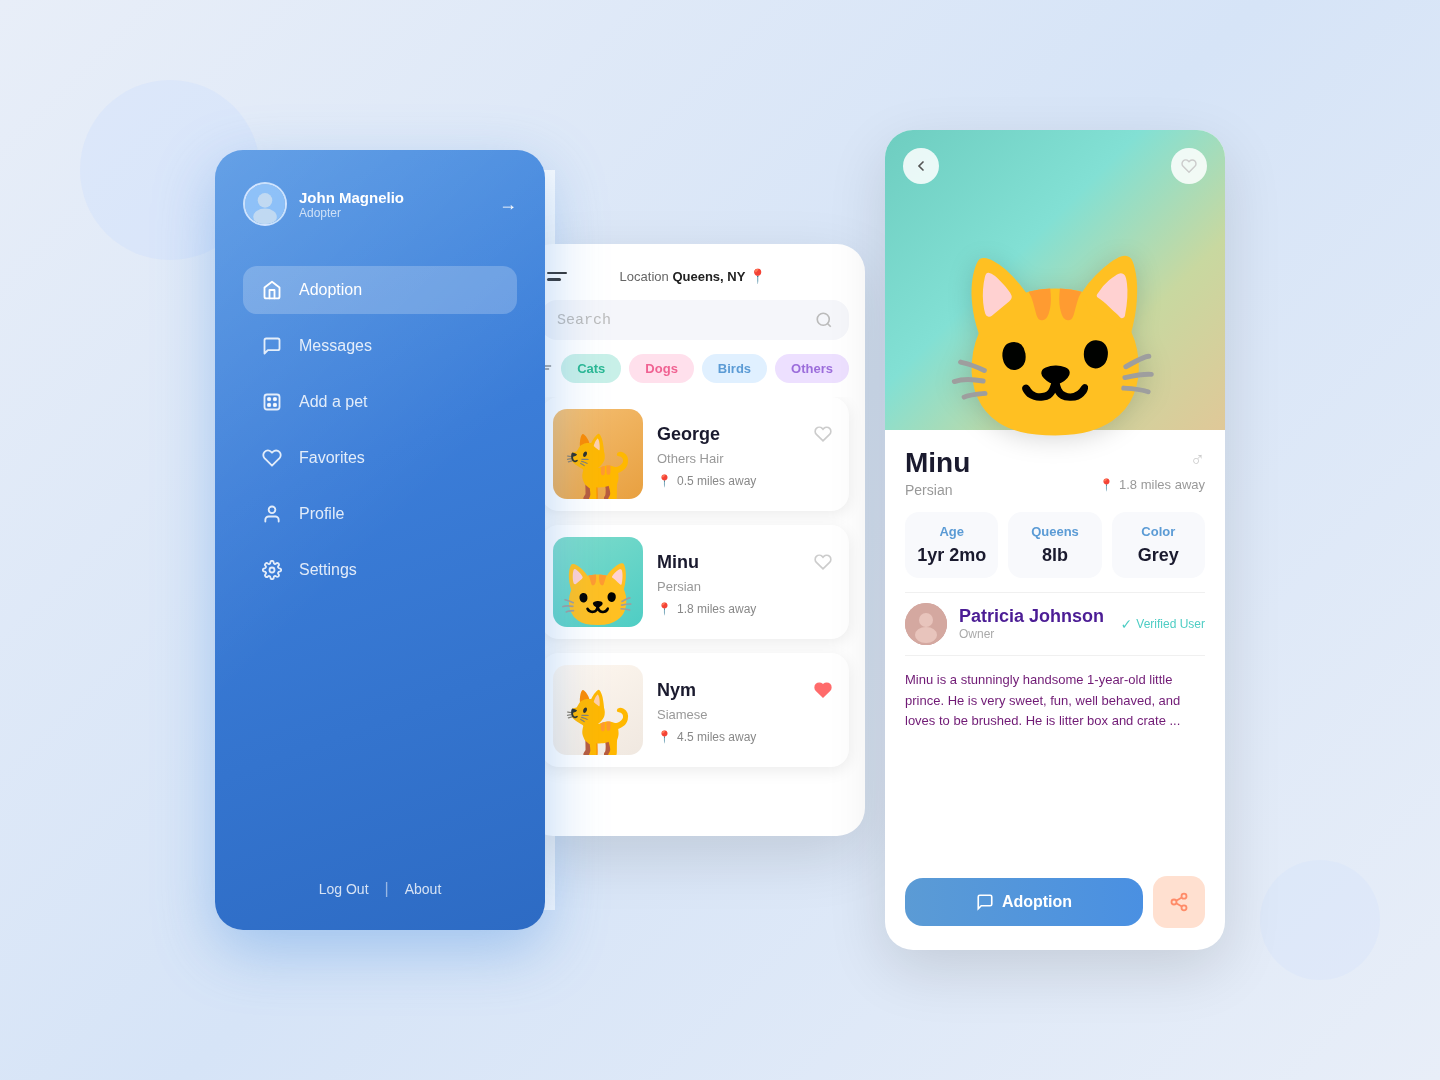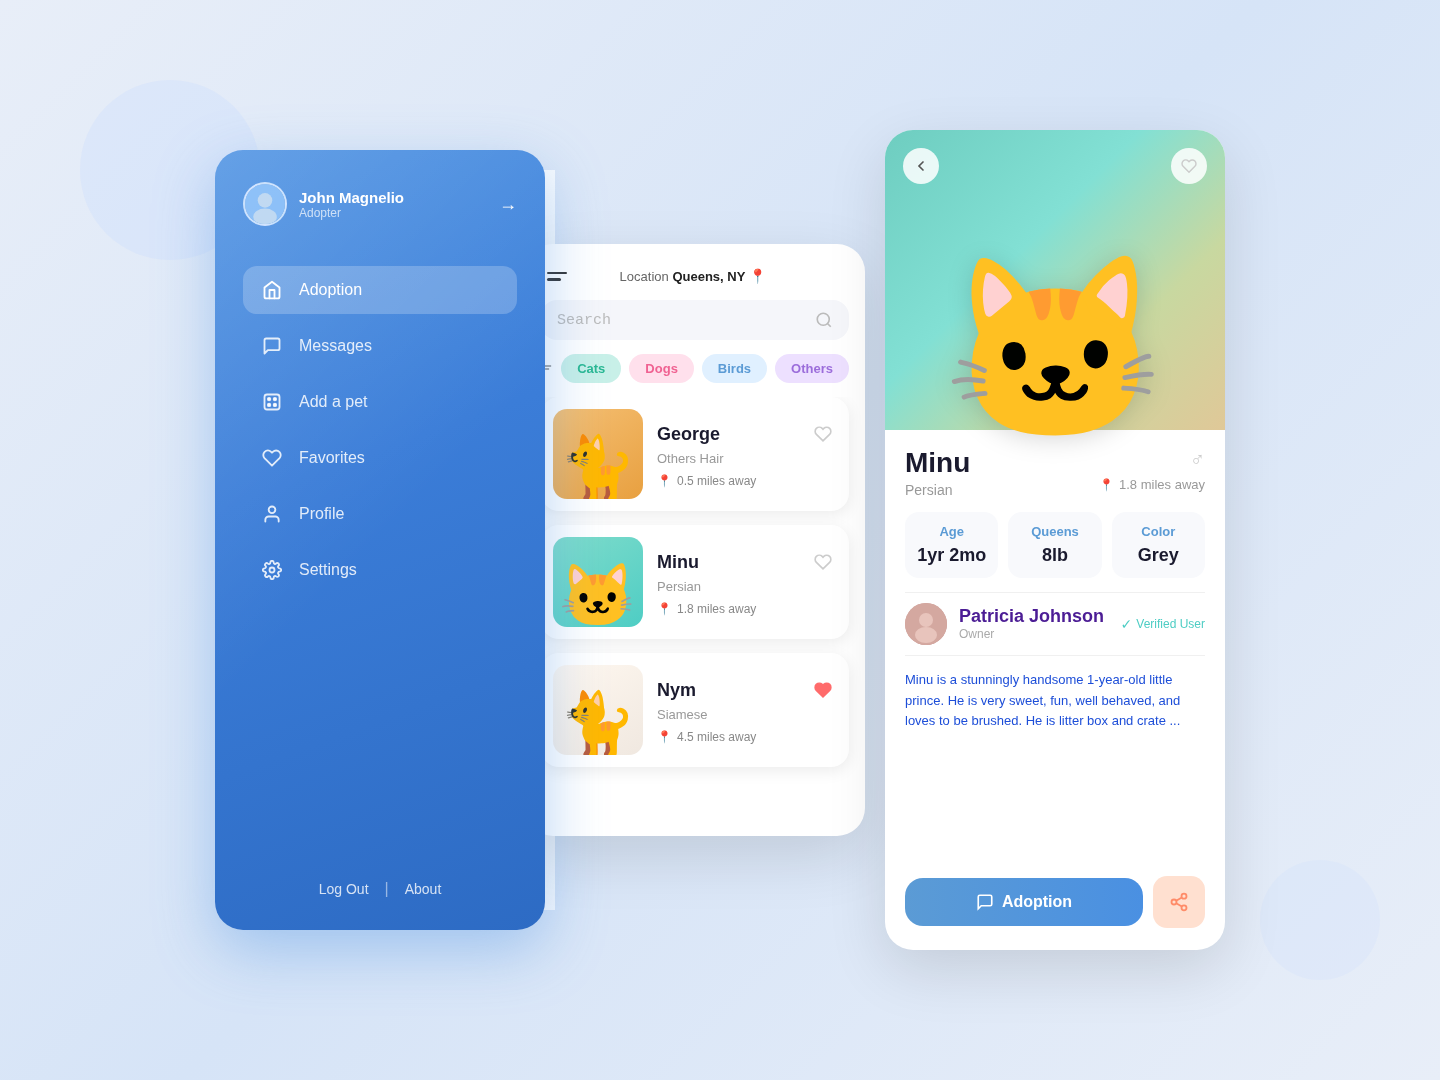--- a/index.html
+++ b/index.html
@@ -509,21 +509,21 @@
       gap: 4px;
       font-size: 12px;
       color: #4ecdc4;
       font-weight: 500;
     }
 
     .check-icon { font-size: 14px; }
 
     .pet-description {
       font-size: 13px;
-      color: #1d4ed8;
+      color: #701a75;
       line-height: 1.6;
       flex: 1;
     }
 
     .action-row {
       display: flex;
       gap: 10px;
       align-items: center;
       padding: 0 0 4px;
     }

